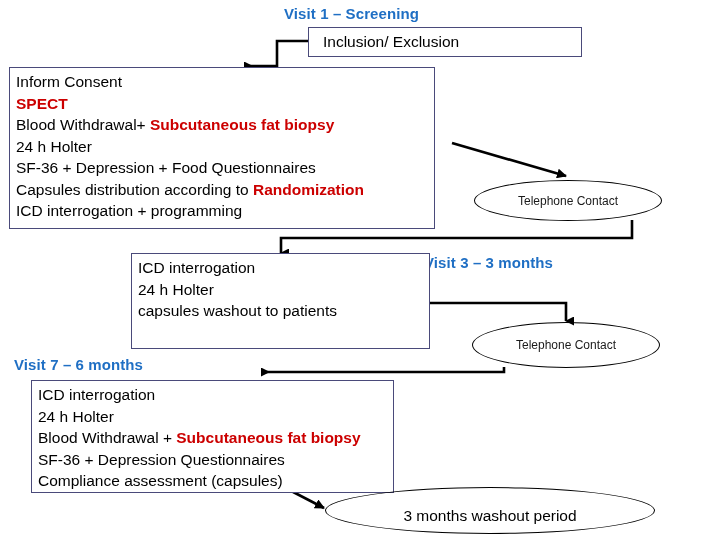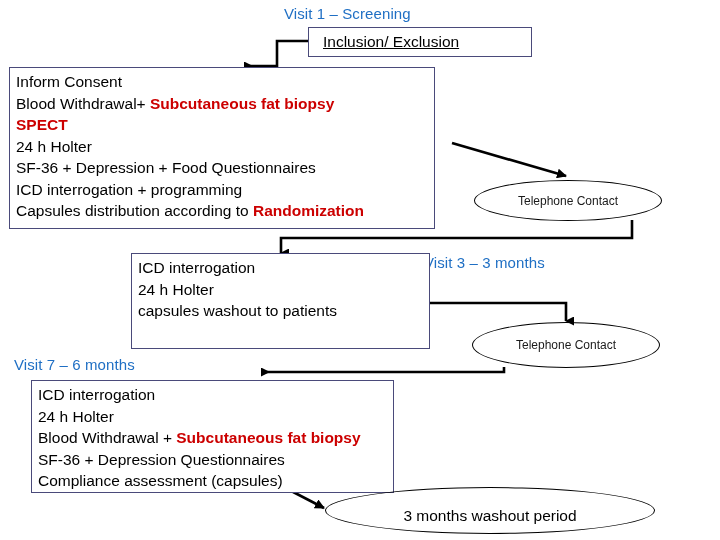--- a/index.html
+++ b/index.html
@@ -22,21 +22,21 @@
     position: absolute;
     left: 0;
     top: 0;
     width: 720px;
     height: 540px;
     pointer-events: none;
   }
   .visit-label {
     position: absolute;
     color: #1f6fc4;
-    font-weight: normal;
+    font-weight: bold;
     font-size: 15px;
     white-space: nowrap;
     letter-spacing: 0.1px;
   }
   .node-box {
     position: absolute;
     border: 1px solid #4a4a7a;
     background: #ffffff;
     box-sizing: border-box;
   }
@@ -130,33 +130,33 @@
   </svg>
 
   <div class="visit-label" style="left:284px; top:5px;">Visit 1 –  Screening</div>
 
   <div class="visit-label" style="left:14px; top:37px;margin-top:45px;">Visit 2 - Baseline</div>
 
   <div class="visit-label" style="left:424px; top:254px;">Visit 3 – 3 months</div>
 
   <div class="visit-label" style="left:14px; top:356px;">Visit 7 – 6 months</div>
 
-  <div class="node-box incl-box" style="left:308px; top:27px; width:224px; height:30px;text-decoration:underline;">
+  <div class="node-box incl-box" style="left:308px; top:27px; width:274px; height:30px;">
     <span>Inclusion/ Exclusion</span>
   </div>
 
   <div class="node-box" style="left:9px; top:67px; width:426px; height:162px;">
     <div class="node-lines">
         <span class="ln"><span>Inform Consent</span></span>
+        <span class="ln"><span class="hl">SPECT</span></span>
         <span class="ln"><span>Blood Withdrawal+ </span><span class="hl">Subcutaneous fat biopsy</span></span>
-        <span class="ln"><span class="hl">SPECT</span></span>
         <span class="ln"><span>24 h Holter</span></span>
         <span class="ln"><span>SF-36 + Depression + Food Questionnaires</span></span>
+        <span class="ln"><span>Capsules distribution according to </span><span class="hl">Randomization</span></span>
         <span class="ln"><span>ICD interrogation + programming</span></span>
-        <span class="ln"><span>Capsules distribution according to </span><span class="hl">Randomization</span></span>
       </div>
   </div>
 
   <div class="node-box" style="left:131px; top:253px; width:299px; height:96px;">
     <div class="node-lines">
         <span class="ln"><span>ICD interrogation</span></span>
         <span class="ln"><span>24 h Holter</span></span>
         <span class="ln"><span> capsules washout to patients</span></span>
       </div>
   </div>

